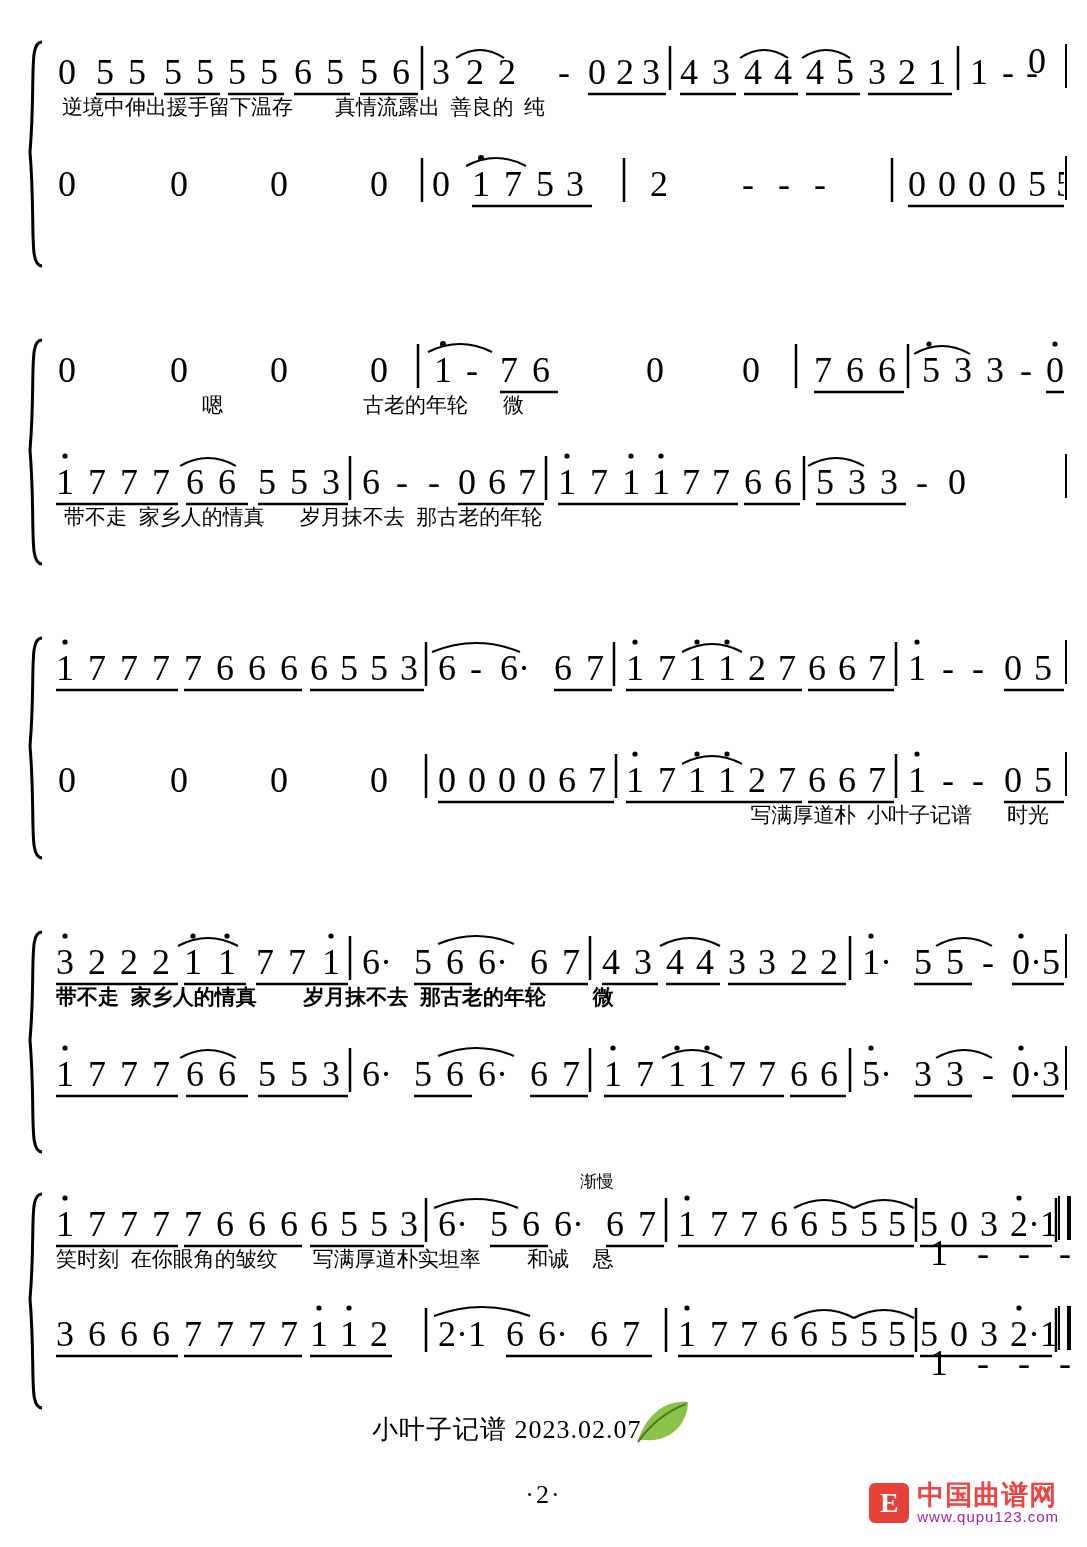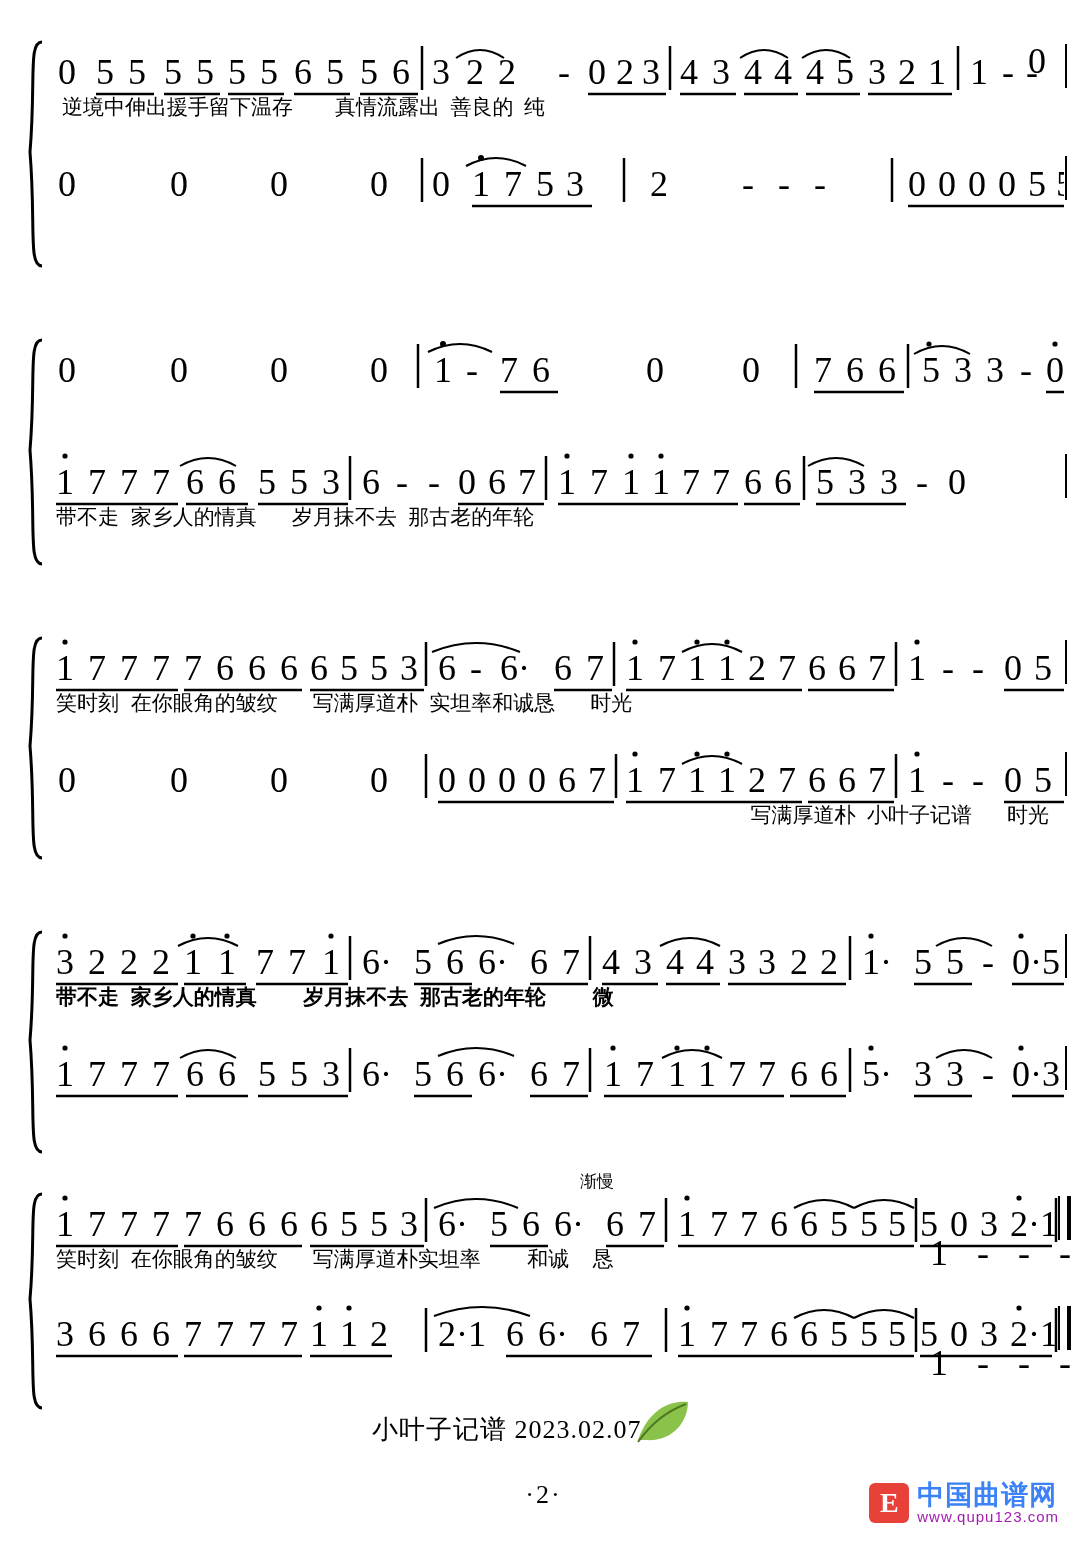--- a/index.html
+++ b/index.html
@@ -106,21 +106,21 @@
     background: #e8413a;
     border-radius: 6px;
     color: #fff;
     font-family: "Liberation Serif", serif;
     font-size: 28px;
     font-weight: bold;
     display: flex; align-items: center; justify-content: center;
   }
   .wm-text { line-height: 1.05; }
   .wm-title {
-    color: #3b82f6;
+    color: #ef4444;
     font-family: "Liberation Sans", sans-serif;
     font-size: 27px;
     font-weight: bold;
     letter-spacing: 1px;
   }
   .wm-url {
     color: #a21caf;
     font-family: "Liberation Sans", sans-serif;
     font-size: 15px;
     letter-spacing: 1px;
@@ -292,20 +292,21 @@
           <circle cx="877" cy="6" r="2.6"></circle>
           <circle cx="1003" cy="6" r="2.6"></circle>
         </g>
         <g stroke="#000" stroke-width="2.5">
           <line x1="366" y1="6" x2="366" y2="50"></line>
           <line x1="744" y1="6" x2="744" y2="50"></line>
           <line x1="856" y1="6" x2="856" y2="50"></line>
         </g>
       </svg>
 
+      <div class="lyrics" style="left:40px;top:52px;">                        嗯                        古老的年轮      微</div>
     </div>
 
     <div class="staff-line" style="height:118px;">
       <svg width="1012" height="110" viewBox="0 0 1012 110" style="position:absolute;left:30px;top:0;">
         <g font-family="Liberation Serif, serif" font-size="36" fill="#000">
           <text x="4" y="44">1</text>
             <text x="36" y="44">7</text>
           <text x="68" y="44">7</text>
             <text x="100" y="44">7</text>
           <text x="134" y="44">6</text>
@@ -352,21 +353,21 @@
           <circle cx="579" cy="6" r="2.6"></circle>
           <circle cx="609" cy="6" r="2.6"></circle>
         </g>
         <g stroke="#000" stroke-width="2.5">
           <line x1="298" y1="6" x2="298" y2="50"></line>
           <line x1="494" y1="6" x2="494" y2="50"></line>
           <line x1="752" y1="6" x2="752" y2="50"></line>
         </g>
       </svg>
 
-      <div class="lyrics" style="left:34px;top:52px;text-align:center;">带不走  家乡人的情真      岁月抹不去  那古老的年轮</div>
+      <div class="lyrics" style="left:42px;top:52px;text-align:center;">带不走  家乡人的情真      岁月抹不去  那古老的年轮</div>
       <div class="endbar" style="left:1043px;top:4px;height:44px;"></div>
     </div>
   </div>
 
   <div class="system" style="top:636px;height:226px;">
     <div class="brace">
       <svg width="26" height="226" viewBox="0 0 26 226">
         <path d="M20 2 C6 2 14 40 8 110 C14 182 6 222 20 222" fill="none" stroke="#000" stroke-width="3"></path>
       </svg>
     </div>
@@ -427,21 +428,20 @@
           <circle cx="675" cy="6" r="2.6"></circle>
           <circle cx="865" cy="6" r="2.6"></circle>
         </g>
         <g stroke="#000" stroke-width="2.5">
           <line x1="374" y1="6" x2="374" y2="50"></line>
           <line x1="562" y1="6" x2="562" y2="50"></line>
           <line x1="844" y1="6" x2="844" y2="50"></line>
         </g>
       </svg>
 
-      <div class="lyrics" style="left:34px;top:52px;">笑时刻  在你眼角的皱纹      写满厚道朴  实坦率和诚恳      时光</div>
       <div class="endbar" style="left:1043px;top:4px;height:44px;"></div>
     </div>
 
     <div class="staff-line" style="height:114px;">
       <svg width="1012" height="110" viewBox="0 0 1012 110" style="position:absolute;left:30px;top:0;">
         <g font-family="Liberation Serif, serif" font-size="36" fill="#000">
           <text x="6" y="44">0</text>
           <text x="118" y="44">0</text>
           <text x="218" y="44">0</text>
           <text x="318" y="44">0</text>

